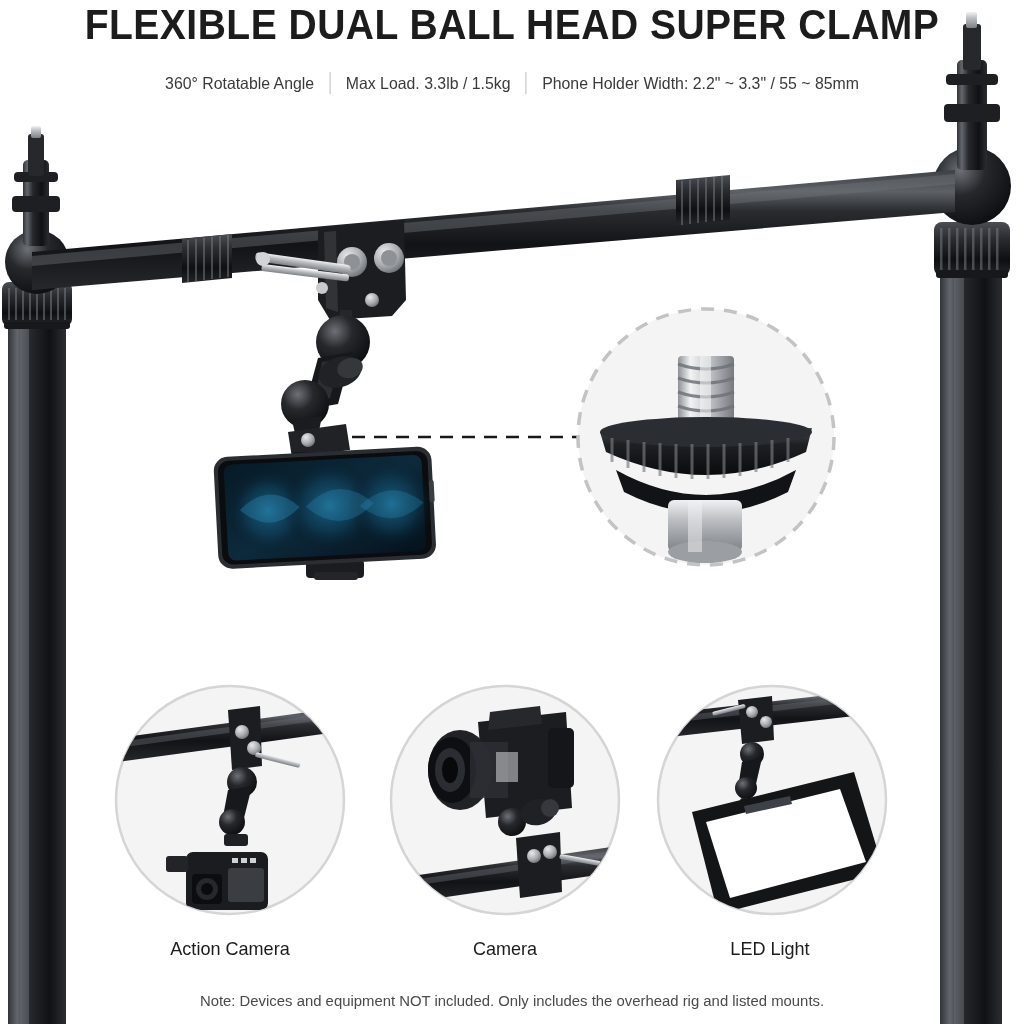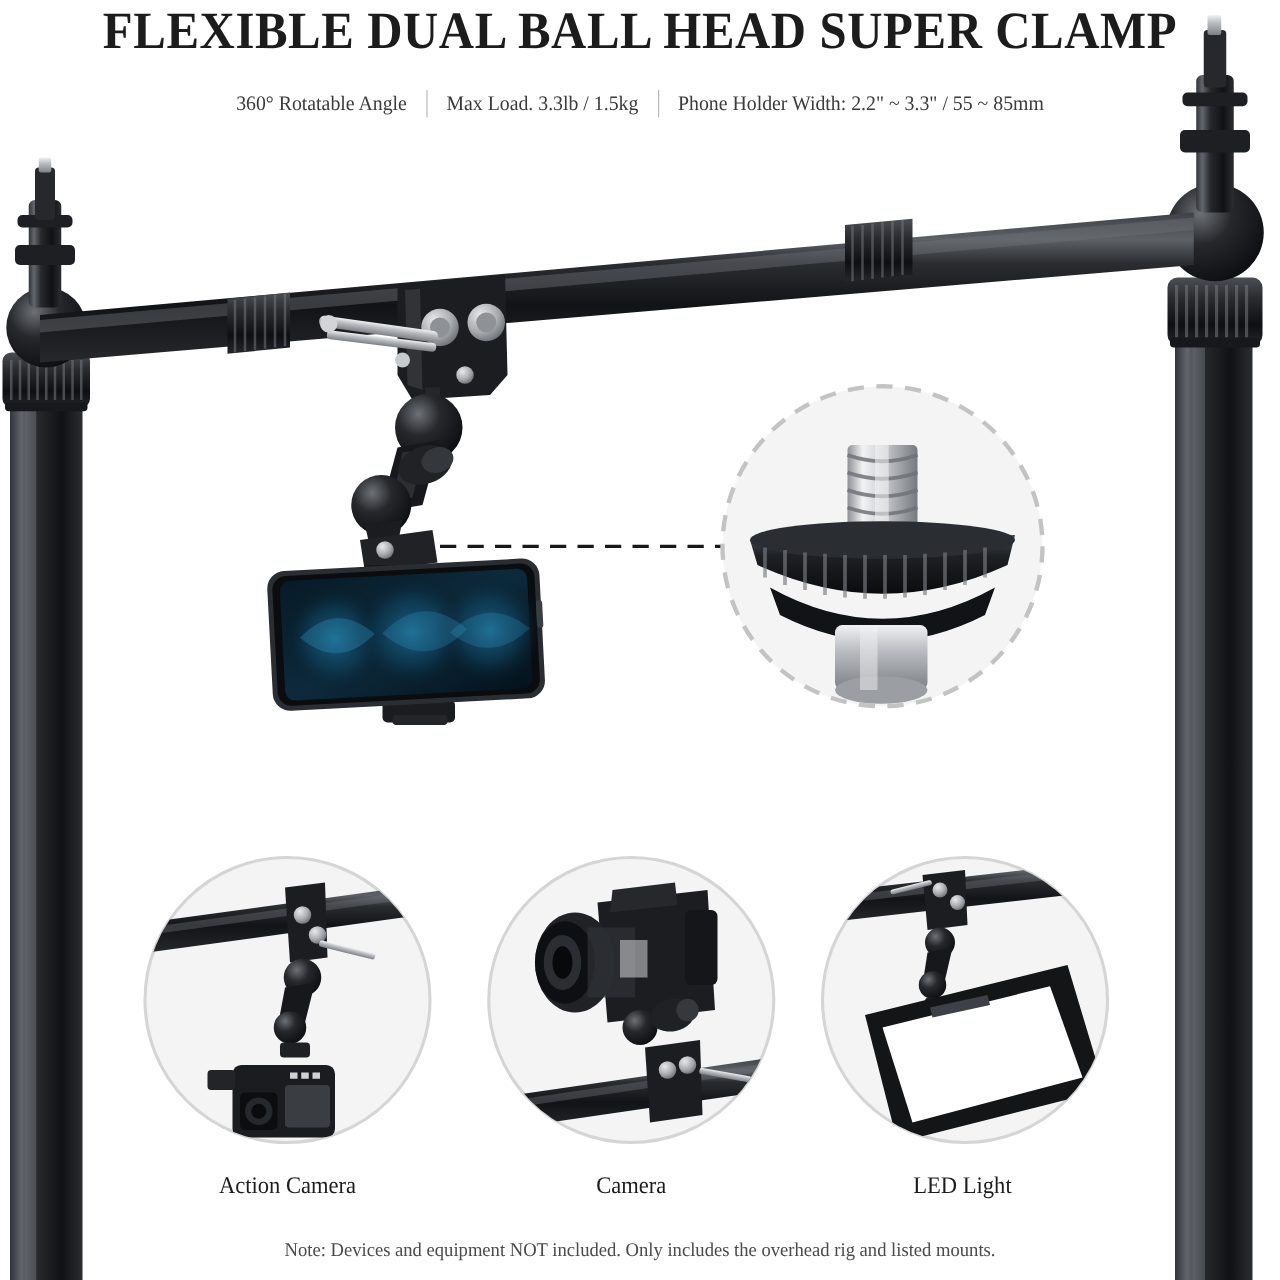--- a/index.html
+++ b/index.html
@@ -4,21 +4,21 @@
 <style>
   html,body{margin:0;padding:0;}
   body{
     width:1024px;height:1024px;
     background:#ffffff;
     font-family:"Liberation Sans", sans-serif;
     overflow:hidden;
     position:relative;
     color:#1a1a1a;
   }
-  .page{position:absolute;inset:0;font-family:Liberation Serif, serif;}
+  .page{position:absolute;inset:0;}
 
   
   .title{
     position:absolute;top:2px;left:0;width:1024px;
     text-align:center;
     font-size:42px;
     line-height:46px;
     font-weight:700;
     letter-spacing:0.5px;
     color:#1c1c1c;

